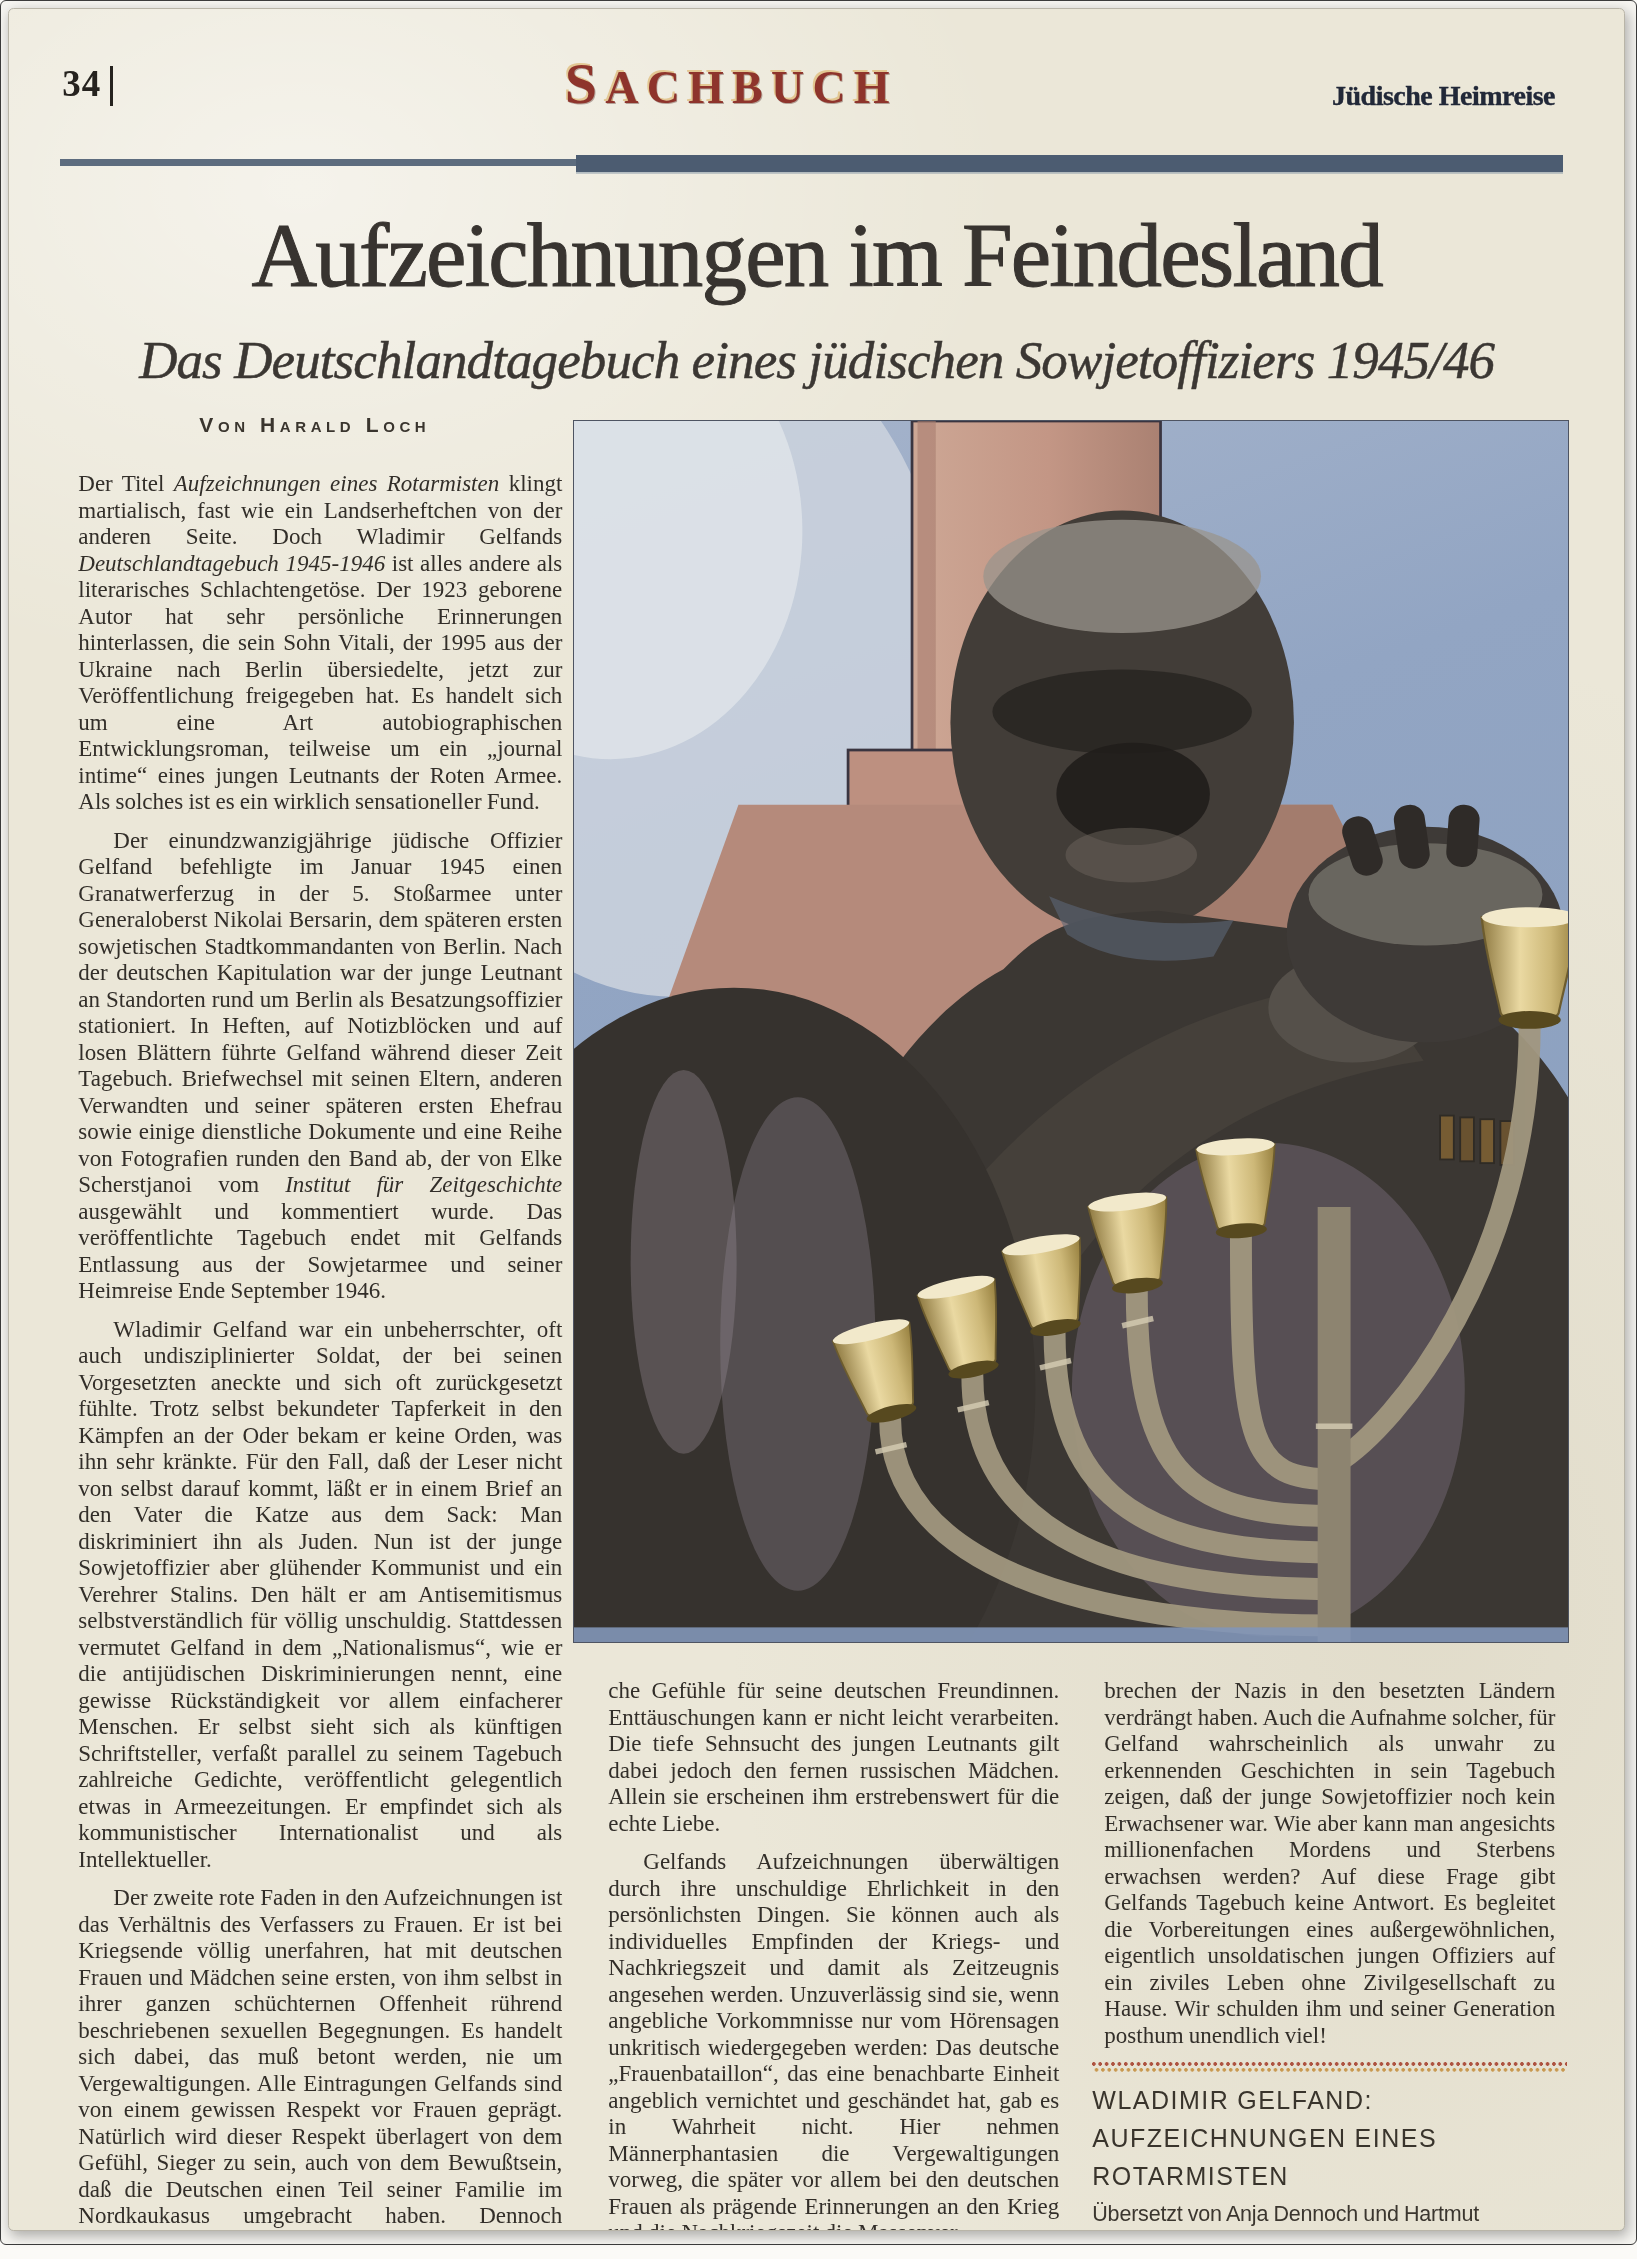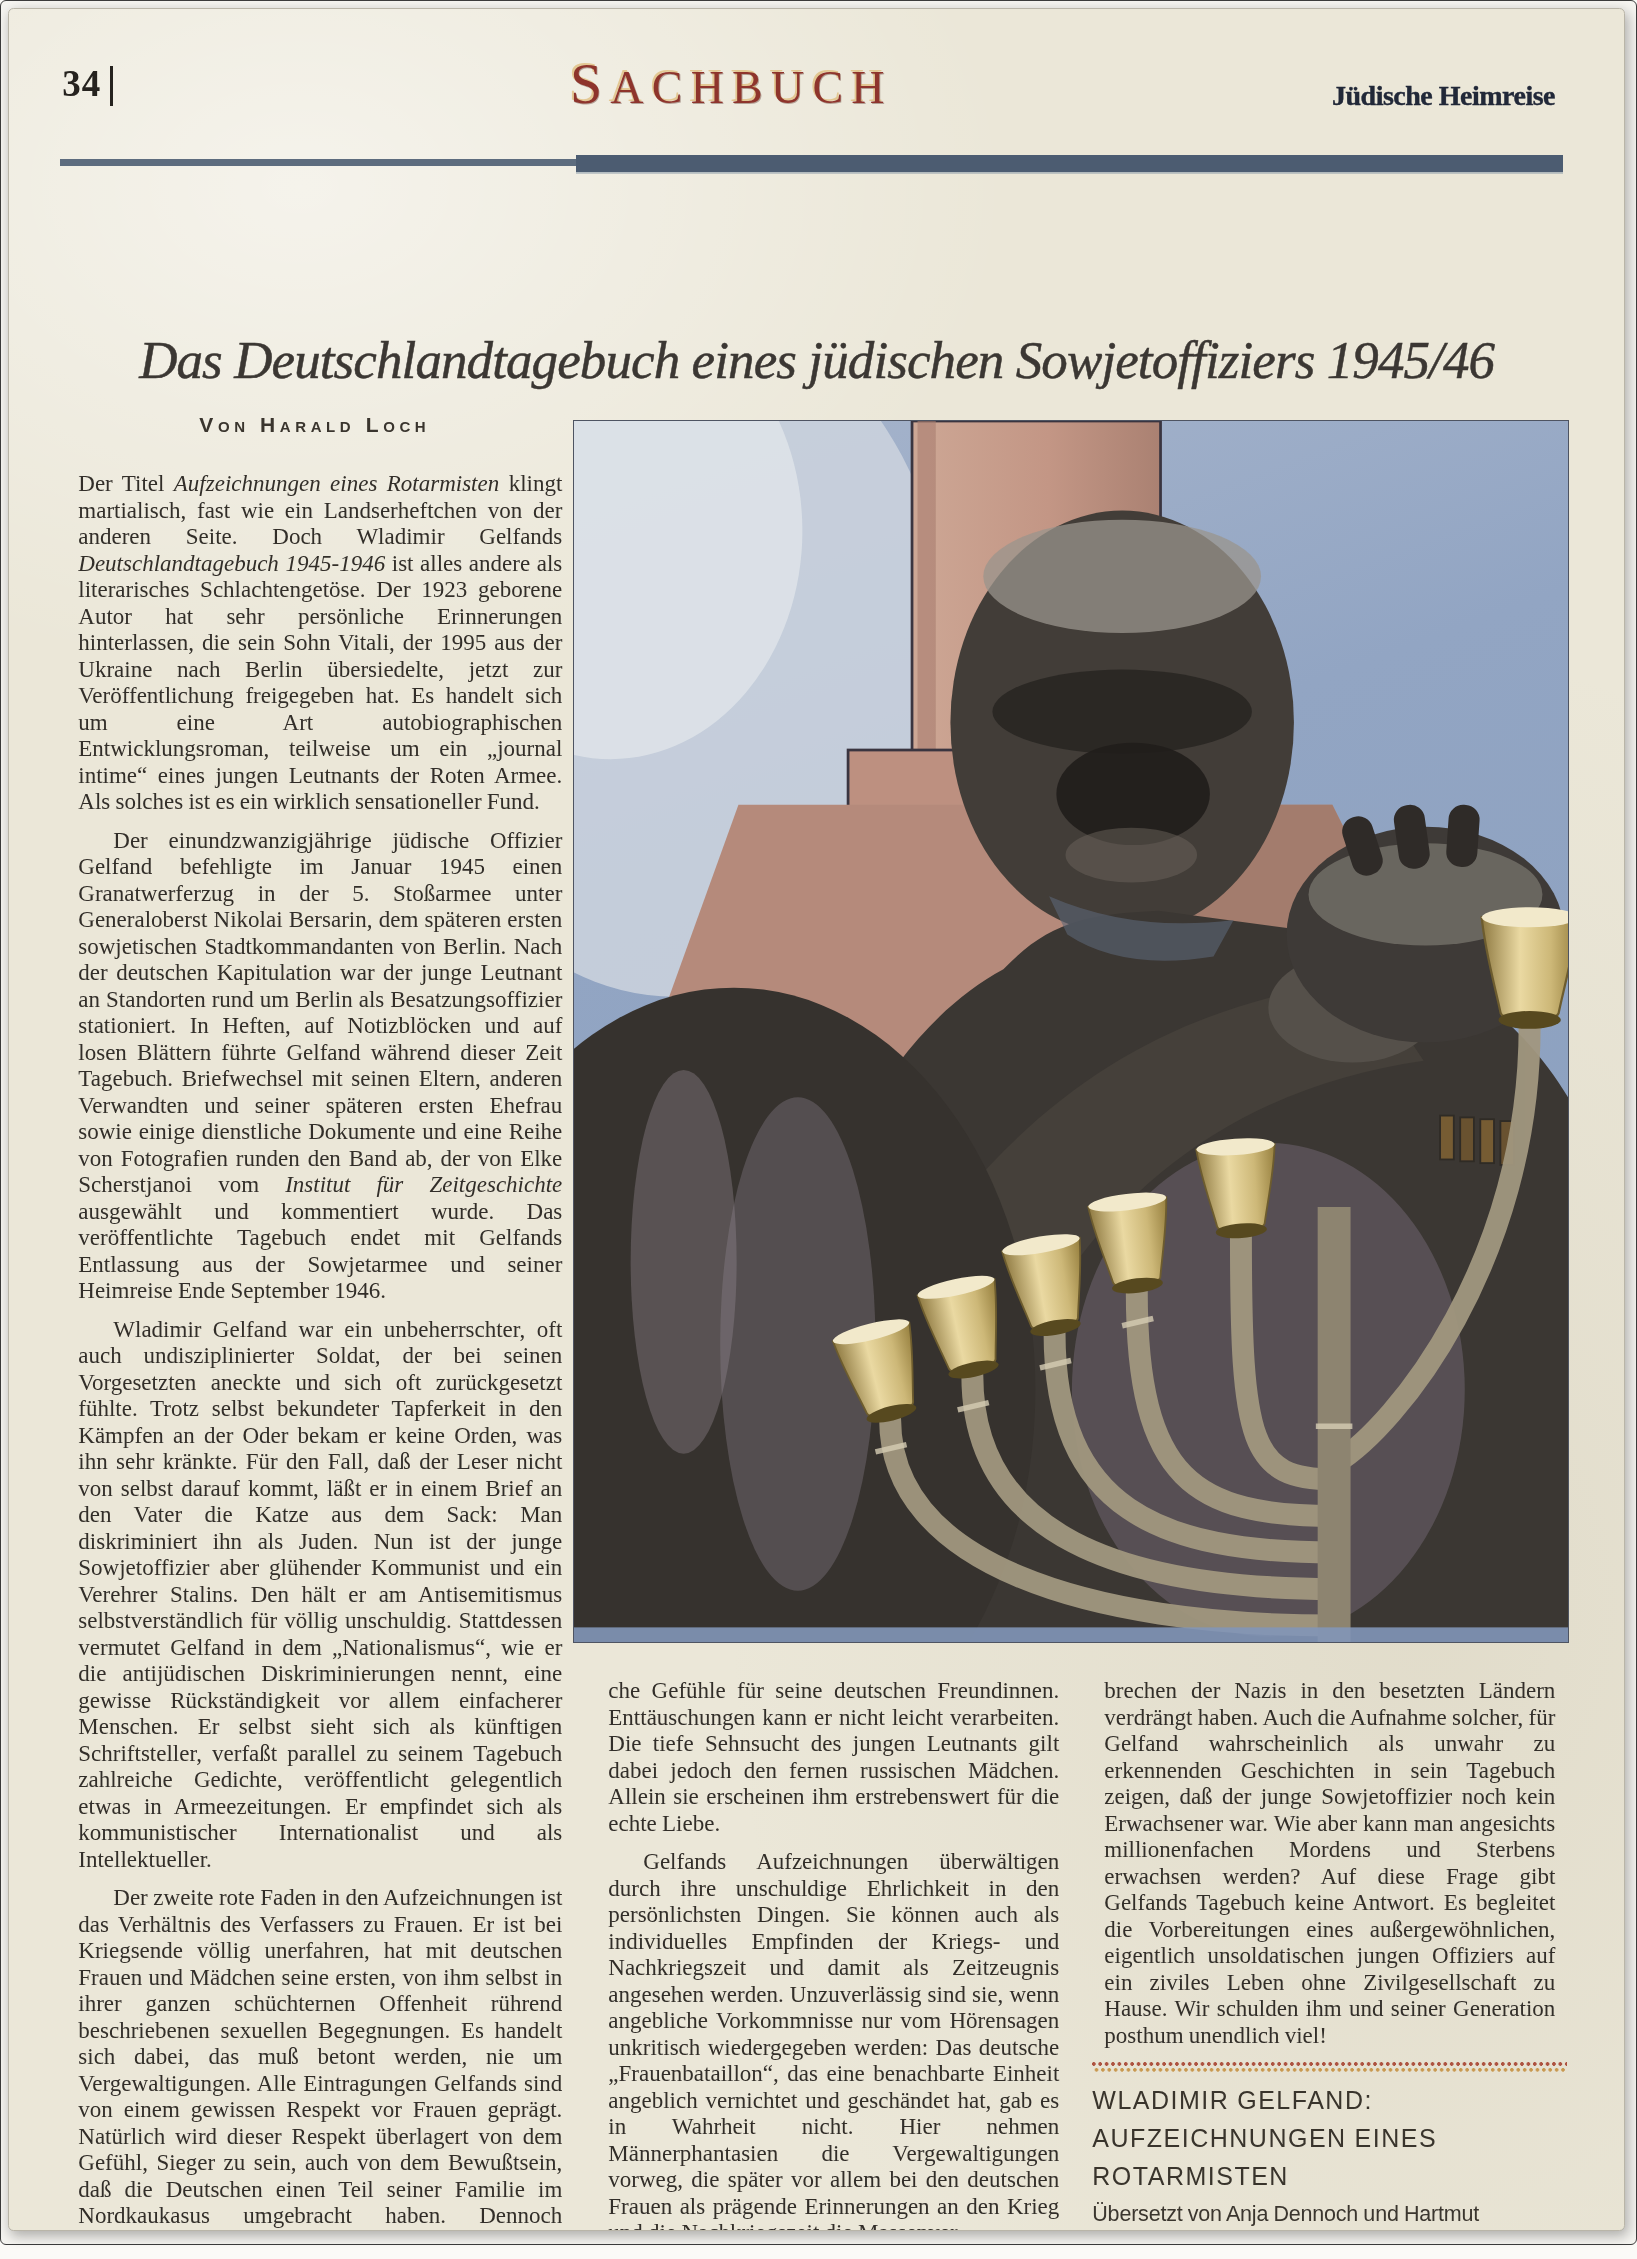--- a/index.html
+++ b/index.html
@@ -25,21 +25,21 @@
     color:#33302b;
   }
   
   .pagenum{
     position:absolute;left:53px;top:53px;display:flex;align-items:flex-start;gap:9.1px;
     font-weight:700;font-size:37px;color:#26231f;letter-spacing:0.9px;
   }
   .pn-bar{display:inline-block;width:2.7px;height:40px;background:#26231f;margin-top:3.7px;}
   .section-title{
     position:absolute;left:393px;top:46px;width:658px;text-align:center;
-    font-family:"Liberation Serif",serif;font-weight:400;font-size:46px;line-height:1;
+    font-family:"Liberation Serif",serif;font-weight:700;font-size:46px;line-height:1;
     letter-spacing:8.2px;color:#8e342c;text-transform:uppercase;
     text-shadow:-1.8px -1.8px 0 rgba(216,170,84,.55), 0.9px 0.9px 0 rgba(70,22,16,.35);
   }
   .section-title::first-letter{font-size:58px;}
   .masthead{
     position:absolute;right:69px;top:71px;
     font-family:"Liberation Serif",serif;font-weight:700;font-size:28px;color:#212838;
     letter-spacing:-0.5px;-webkit-text-stroke:0.4px #212838;
   }
   .rule-thin{position:absolute;left:51px;top:150px;width:516px;height:6.4px;background:#5d6c7e;}
@@ -101,20 +101,21 @@
 
     <div class="pagenum">
       <span>34</span>
       <span class="pn-bar"></span>
     </div>
     <div class="section-title">Sachbuch</div>
     <div class="masthead">Jüdische Heimreise</div>
     <div class="rule-thin"></div>
     <div class="rule-thick"></div>
 
+    <h1 class="headline">Aufzeichnungen im Feindesland</h1>
     <h2 class="subhead">Das Deutschlandtagebuch eines jüdischen Sowjetoffiziers 1945/46</h2>
     <div class="byline">Von Harald Loch</div>
 
     <section class="col col-left">
       <p class="para"><span>Der Titel </span><i>Aufzeichnungen eines Rotarmisten</i><span> klingt martialisch, fast wie ein Landserheftchen von der anderen Seite. Doch Wladimir Gelfands </span><i>Deutschlandtagebuch 1945-1946</i><span> ist alles andere als literarisches Schlachtengetöse. Der 1923 geborene Autor hat sehr persönliche Erinnerungen hinterlassen, die sein Sohn Vitali, der 1995 aus der Ukraine nach Berlin übersiedelte, jetzt zur Veröffentlichung freigegeben hat. Es handelt sich um eine Art autobiographischen Entwicklungsroman, teilweise um ein „journal intime“ eines jungen Leutnants der Roten Armee. Als solches ist es ein wirklich sensationeller Fund.</span></p>
       <p class="para indent"><span>Der einundzwanzigjährige jüdische Offizier Gelfand befehligte im Januar 1945 einen Granatwerferzug in der 5. Stoßarmee unter Generaloberst Nikolai Bersarin, dem späteren ersten sowjetischen Stadtkommandanten von Berlin. Nach der deutschen Kapitulation war der junge Leutnant an Standorten rund um Berlin als Besatzungsoffizier stationiert. In Heften, auf Notizblöcken und auf losen Blättern führte Gelfand während dieser Zeit Tagebuch. Briefwechsel mit seinen Eltern, anderen Verwandten und seiner späteren ersten Ehefrau sowie einige dienstliche Dokumente und eine Reihe von Fotografien runden den Band ab, der von Elke Scherstjanoi vom </span><i>Institut für Zeitgeschichte</i><span> ausgewählt und kommentiert wurde. Das veröffentlichte Tagebuch endet mit Gelfands Entlassung aus der Sowjetarmee und seiner Heimreise Ende September 1946.</span></p>
       <p class="para indent">Wladimir Gelfand war ein unbeherrschter, oft auch undisziplinierter Soldat, der bei seinen Vorgesetzten aneckte und sich oft zurückgesetzt fühlte. Trotz selbst bekundeter Tapferkeit in den Kämpfen an der Oder bekam er keine Orden, was ihn sehr kränkte. Für den Fall, daß der Leser nicht von selbst darauf kommt, läßt er in einem Brief an den Vater die Katze aus dem Sack: Man diskriminiert ihn als Juden. Nun ist der junge Sowjetoffizier aber glühender Kommunist und ein Verehrer Stalins. Den hält er am Antisemitismus selbstverständlich für völlig unschuldig. Stattdessen vermutet Gelfand in dem „Nationalismus“, wie er die antijüdischen Diskriminierungen nennt, eine gewisse Rückständigkeit vor allem einfacherer Menschen. Er selbst sieht sich als künftigen Schriftsteller, verfaßt parallel zu seinem Tagebuch zahlreiche Gedichte, veröffentlicht gelegentlich etwas in Armeezeitungen. Er empfindet sich als kommunistischer Internationalist und als Intellektueller.</p>
       <p class="para indent">Der zweite rote Faden in den Aufzeichnungen ist das Verhältnis des Verfassers zu Frauen. Er ist bei Kriegsende völlig unerfahren, hat mit deutschen Frauen und Mädchen seine ersten, von ihm selbst in ihrer ganzen schüchternen Offenheit rührend beschriebenen sexuellen Begegnungen. Es handelt sich dabei, das muß betont werden, nie um Vergewaltigungen. Alle Eintragungen Gelfands sind von einem gewissen Respekt vor Frauen geprägt. Natürlich wird dieser Respekt überlagert von dem Gefühl, Sieger zu sein, auch von dem Bewußtsein, daß die Deutschen einen Teil seiner Familie im Nordkaukasus umgebracht haben. Dennoch entwickelt er manchmal zärtli-</p>
     </section>
 

